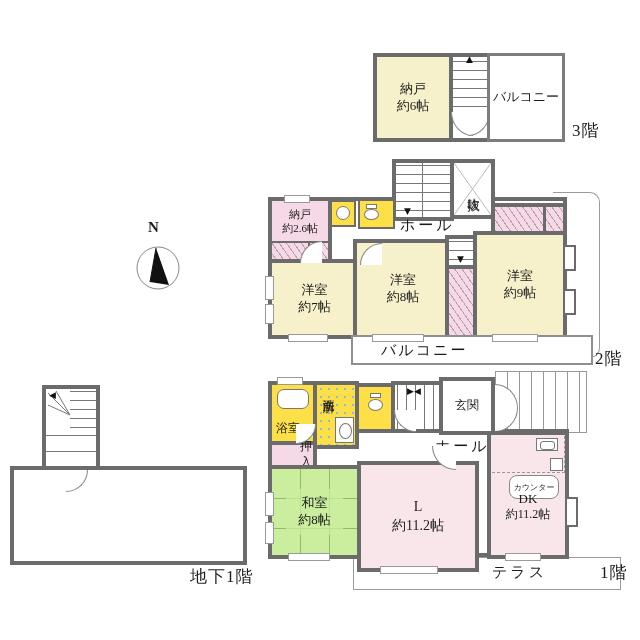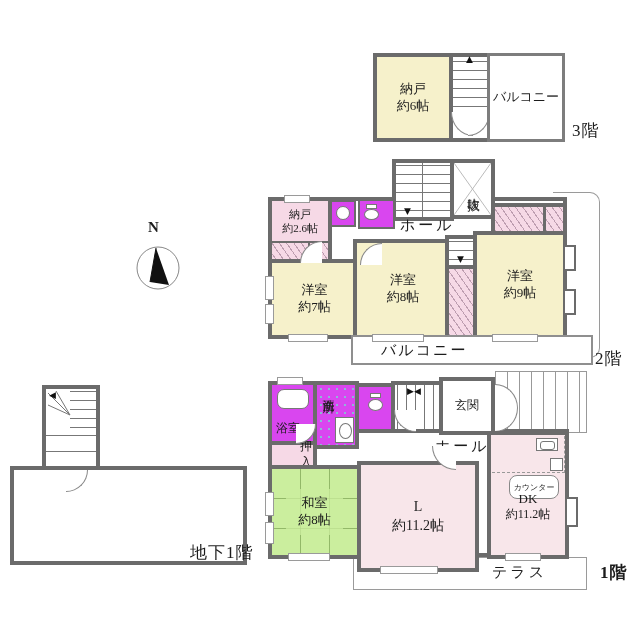--- a/index.html
+++ b/index.html
@@ -7,21 +7,21 @@
           font-family:"Liberation Serif","DejaVu Serif",serif;color:#1c1c1c;}
   .room{position:absolute;box-sizing:border-box;border:4px solid #6b6b6b;background:#fff;}
   .thin{border:2px solid #8f8f8f;}
   .rail{border:3px solid #7d7d7d;}
   .outline{position:absolute;box-sizing:border-box;border:1.5px solid #9a9a9a;background:transparent;}
   .lbl{position:absolute;text-align:center;line-height:1.3;white-space:nowrap;}
   .rlabel{position:absolute;inset:0;display:flex;flex-direction:column;align-items:center;justify-content:center;line-height:1.3;}
   .flr{font-size:17px;letter-spacing:1px;text-align:right;}
   .vert{writing-mode:vertical-rl;text-orientation:upright;letter-spacing:1px;}
   .cream{background:#f6f1cb;} .pink{background:#f6d9e6;} .pinkl{background:#f8e6ea;}
-  .green{background:#cbee9e;} .blue{background:#d946ef;text-decoration:underline;}
+  .green{background:#cbee9e;} .blue{background:#fde047;text-decoration:underline;}
   .hatch{background-image:repeating-linear-gradient(55deg,rgba(120,85,110,.45) 0 1px,transparent 1px 6px);}
   .stair-h{background-image:repeating-linear-gradient(to bottom,#777 0 1px,transparent 1px 9px);}
   .stair-v{background-image:repeating-linear-gradient(to right,#777 0 1px,transparent 1px 9px);}
   .steps-out{background-image:repeating-linear-gradient(to right,transparent 0 11px,#999 11px 12px);}
   .dots{background-image:radial-gradient(#8fb7d6 1px,transparent 1px);background-size:8px 8px;}
   .tatami{background-image:
       repeating-linear-gradient(to right,transparent 0 28px,rgba(100,140,60,.55) 28px 29px),
       repeating-linear-gradient(to bottom,transparent 0 29px,rgba(100,140,60,.55) 29px 30px); text-align: center;}
   .win{position:absolute;box-sizing:border-box;background:#fff;border:1px solid #9a9a9a;}
   .arc{position:absolute;box-sizing:border-box;background:#fff;}
@@ -143,21 +143,21 @@
 
   <div class="win" style="left:265px;top:276px;width:9px;height:24px;"></div>
   <div class="win" style="left:265px;top:304px;width:9px;height:20px;"></div>
   <div class="win" style="left:288px;top:334px;width:40px;height:8px;"></div>
   <div class="win" style="left:372px;top:334px;width:52px;height:8px;"></div>
   <div class="win" style="left:492px;top:334px;width:46px;height:8px;"></div>
   <div class="win" style="left:284px;top:195px;width:26px;height:8px;"></div>
   <span class="lbl flr" style="left:595px;top:348px;">2階</span>
 
   <div class="room thin steps-out" style="left:495px;top:371px;width:92px;height:62px;border-width:1px;border-color:#999;"></div>
-  <div class="outline" style="left:353px;top:557px;width:234px;height:33px;">
+  <div class="outline" style="left:353px;top:557px;width:268px;height:33px;">
     <span class="lbl" style="left:138px;top:5px;font-size:15px;letter-spacing:3px;">テラス</span>
   </div>
 
   <div class="room" style="left:268px;top:429px;width:301px;height:128px;"></div>
 
   <div class="room blue" style="left:268px;top:381px;width:49px;height:66px;">
     <div class="icon" style="left:5px;top:4px;width:32px;height:20px;border-radius:7px;"></div>
     <span class="lbl" style="left:4px;top:36px;font-size:12px;">浴室</span>
   </div>
   <div class="room blue dots" style="left:313px;top:381px;width:46px;height:68px;">
@@ -218,30 +218,30 @@
     </div>
   </div>
   <div class="win" style="left:565px;top:497px;width:13px;height:30px;border:2px solid #6b6b6b;"></div>
   <div class="win" style="left:265px;top:492px;width:9px;height:24px;"></div>
   <div class="win" style="left:265px;top:522px;width:9px;height:22px;"></div>
   <div class="win" style="left:288px;top:553px;width:42px;height:8px;"></div>
   <div class="win" style="left:380px;top:566px;width:58px;height:8px;"></div>
   <div class="win" style="left:505px;top:553px;width:36px;height:8px;"></div>
   <div class="win" style="left:277px;top:377px;width:26px;height:8px;"></div>
   <div class="arc arc-br" style="left:296px;top:424px;width:20px;height:20px;"></div>
-  <span class="lbl flr" style="left:600px;top:562px;font-weight:bold;">1階</span>
+  <span class="lbl flr" style="left:600px;top:562px;">1階</span>
 
   <div class="room" style="left:42px;top:385px;width:58px;height:85px;">
     <div class="stair-h" style="position:absolute;left:24px;top:2px;width:26px;height:42px;"></div>
     <svg width="50" height="46" style="position:absolute;left:0;top:0;">
       <line x1="24" y1="26" x2="2" y2="4" stroke="#777" stroke-width="1"></line>
       <line x1="24" y1="26" x2="2" y2="16" stroke="#777" stroke-width="1"></line>
       <line x1="24" y1="26" x2="10" y2="2" stroke="#777" stroke-width="1"></line>
     </svg>
     <span class="arrow" style="left:3px;top:2px;">◀</span>
     <div class="divline" style="left:0;top:46px;width:50px;height:1px;"></div>
     <div class="divline" style="left:0;top:62px;width:50px;height:1px;"></div>
   </div>
   <div class="room" style="left:10px;top:466px;width:237px;height:99px;"></div>
   <div class="arc arc-br" style="left:66px;top:470px;width:22px;height:22px;"></div>
-  <span class="lbl flr" style="left:190px;top:542px;">地下1階</span>
+  <span class="lbl flr" style="left:190px;top:566px;">地下1階</span>
 
 </div>
 
 </body></html>

